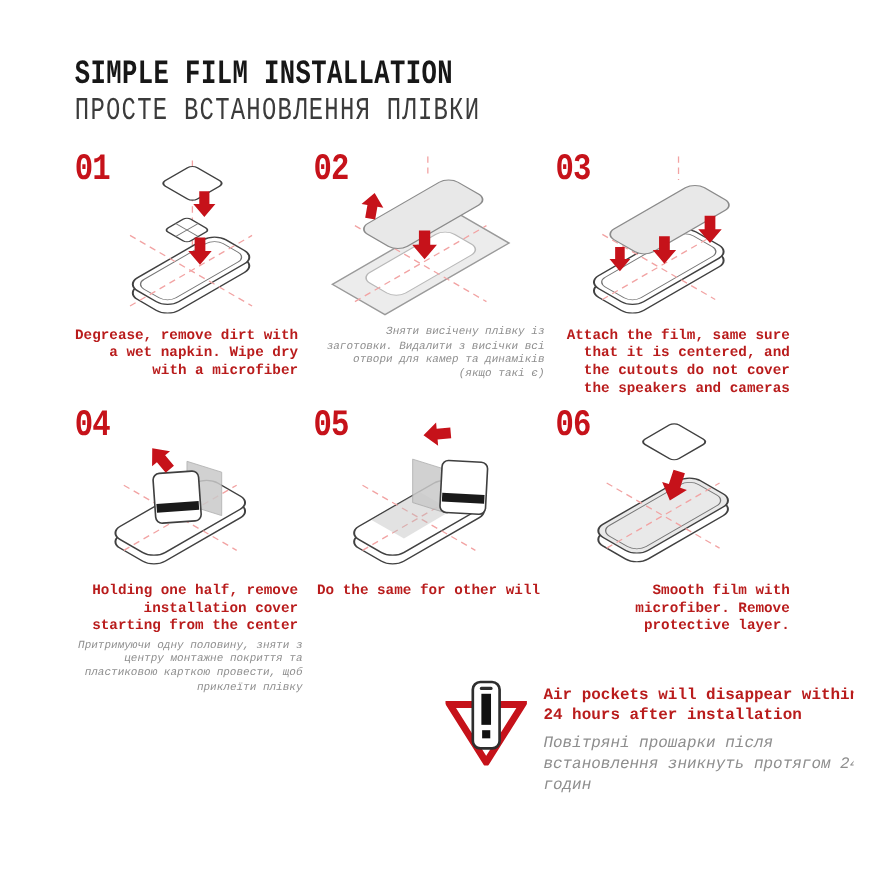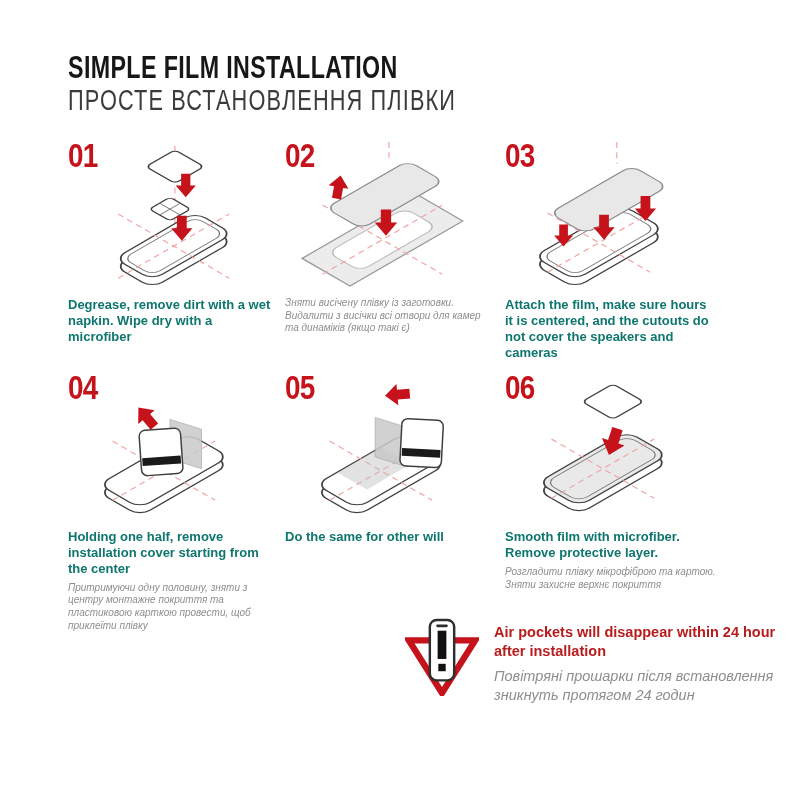--- a/index.html
+++ b/index.html
@@ -1,50 +1,50 @@
 <!DOCTYPE html>
 <html><head>
 <meta charset="utf-8">
 <style>
   * { box-sizing: border-box; }
   html,body { margin:0; padding:0; background:#fff; }
   .page {
     width:776px; height:800px; background:#ffffff; position:relative;
     padding:52px 52px 0 68px; overflow:hidden;
-    font-family:Liberation Sans, sans-serif; color:#3e3e3e;
+    font-family:Liberation Mono, monospace; color:#3e3e3e;
   }
   
   .hdr h1 {
     margin:0; font-size:31px; line-height:1.0; font-weight:bold; color:#171717;
     white-space:nowrap; transform:scaleX(.75); transform-origin:0 50%;
     letter-spacing:.5px;
   }
   .hdr h2 {
     margin:3px 0 0; font-size:29px; line-height:1.0; font-weight:400; color:#3b3b3b;
     white-space:nowrap; transform:scaleX(.75); transform-origin:0 50%;
     letter-spacing:1.5px;
   }
   
   .grid {
     margin-top:27px;
     display:grid;
     grid-template-columns:217px 220px 227px;
     row-gap:8px;
   }
-  .step { position:relative; }
+  .step { position:relative;text-align:right; }
   .num {
     position:absolute; top:-4px; left:0; z-index:2;
     font-size:34px; font-weight:bold; color:#c6121a; line-height:1;
     transform:scaleX(.82); transform-origin:0 0; letter-spacing:-1px;
   }
   .art { height:148px; margin:0 0 7px; }
   .art svg { display:block; width:200px; height:148px; }
   .en {
     margin:0 14px 5px 0; font-size:13px; font-weight:bold;
-    color:#0f766e; line-height:1.23;
+    color:#b91c1c; line-height:1.23;
   }
   .ua {
     margin:0 10px 0 0; font-size:10px; font-style:italic;
     color:#8e8e8e; line-height:1.26;
   }
   
   .notice {
     display:flex; align-items:flex-start; gap:15px;
     margin:-14px 0 0 337px; width:380px;
   }
@@ -117,21 +117,21 @@
           <rect class="ol" width="104" height="48" rx="12" transform="matrix(0.866,-0.5,0.866,0.5,28,116)"></rect>
           <rect class="thin" x="5" y="5" width="94" height="38" rx="9" transform="matrix(0.866,-0.5,0.866,0.5,28,116)"></rect>
           <line class="dash" x1="41.8" y1="132" x2="145.8" y2="72"></line>
           <line class="dash" x1="41.8" y1="72" x2="145.8" y2="132"></line>
           <rect class="olg" width="96" height="42" rx="10" transform="matrix(0.866,-0.5,0.866,0.5,44,72)"></rect>
           <path class="arw" transform="translate(58,106) scale(0.8)" d="M0,0 L-12,-14 L-5.5,-14 L-5.5,-28 L5.5,-28 L5.5,-14 L12,-14 Z"></path>
           <path class="arw" transform="translate(99,99) scale(0.9)" d="M0,0 L-12,-14 L-5.5,-14 L-5.5,-28 L5.5,-28 L5.5,-14 L12,-14 Z"></path>
           <path class="arw" transform="translate(141,80) scale(0.9)" d="M0,0 L-12,-14 L-5.5,-14 L-5.5,-28 L5.5,-28 L5.5,-14 L12,-14 Z"></path>
         </svg>
       </div>
-      <p class="en">Attach the film, make sure hours it is centered, and the cutouts do not cover the speakers and cameras</p>
+      <p class="en">Attach the film, same sure that it is centered, and the cutouts do not cover the speakers and cameras</p>
     </section>
 
     <section class="step">
       <div class="num">04</div>
       <div class="art">
         <svg viewBox="0 0 200 150">
           <rect class="ol" width="104" height="48" rx="12" transform="matrix(0.866,-0.5,0.866,0.5,30,120)"></rect>
           <rect class="ol" width="104" height="48" rx="12" transform="matrix(0.866,-0.5,0.866,0.5,30,112)"></rect>
           <line class="dash" x1="43.8" y1="128" x2="147.8" y2="68"></line>
           <line class="dash" x1="43.8" y1="68" x2="147.8" y2="128"></line>
@@ -174,21 +174,20 @@
           <rect class="ol" width="36" height="36" rx="5" transform="matrix(0.866,-0.5,0.866,0.5,76.8,28)"></rect>
           <rect class="ol" width="104" height="48" rx="12" transform="matrix(0.866,-0.5,0.866,0.5,32,118)"></rect>
           <rect width="104" height="48" rx="12" fill="#e9e9e9" stroke="#414141" stroke-width="1.5" transform="matrix(0.866,-0.5,0.866,0.5,32,110)"></rect>
           <rect class="thin" x="4.5" y="4.5" width="95" height="39" rx="10" transform="matrix(0.866,-0.5,0.866,0.5,32,110)"></rect>
           <line class="dash" x1="45.8" y1="126" x2="149.8" y2="66"></line>
           <line class="dash" x1="45.8" y1="66" x2="149.8" y2="126"></line>
           <path class="arw" transform="translate(104,82) rotate(18) scale(1)" d="M0,0 L-12,-14 L-5.5,-14 L-5.5,-28 L5.5,-28 L5.5,-14 L12,-14 Z"></path>
         </svg>
       </div>
       <p class="en">Smooth film with microfiber. Remove protective layer.</p>
-      <p class="ua">Розгладити плівку мікрофіброю та картою. Зняти захисне верхнє покриття</p>
     </section>
 
   </div>
 
   <footer class="notice">
     <div class="icon">
       <svg viewBox="0 0 76 80" width="74" height="78">
         <path d="M4,23 L72,23 L38,77 Z" fill="none" stroke="#c6121a" stroke-width="6.5" stroke-linejoin="miter"></path>
         <rect x="25.5" y="2" width="25" height="62" rx="7" fill="#ffffff" stroke="#2e2e2e" stroke-width="2.5"></rect>
         <rect x="32" y="6.5" width="12" height="3" rx="1.5" fill="#2e2e2e"></rect>

